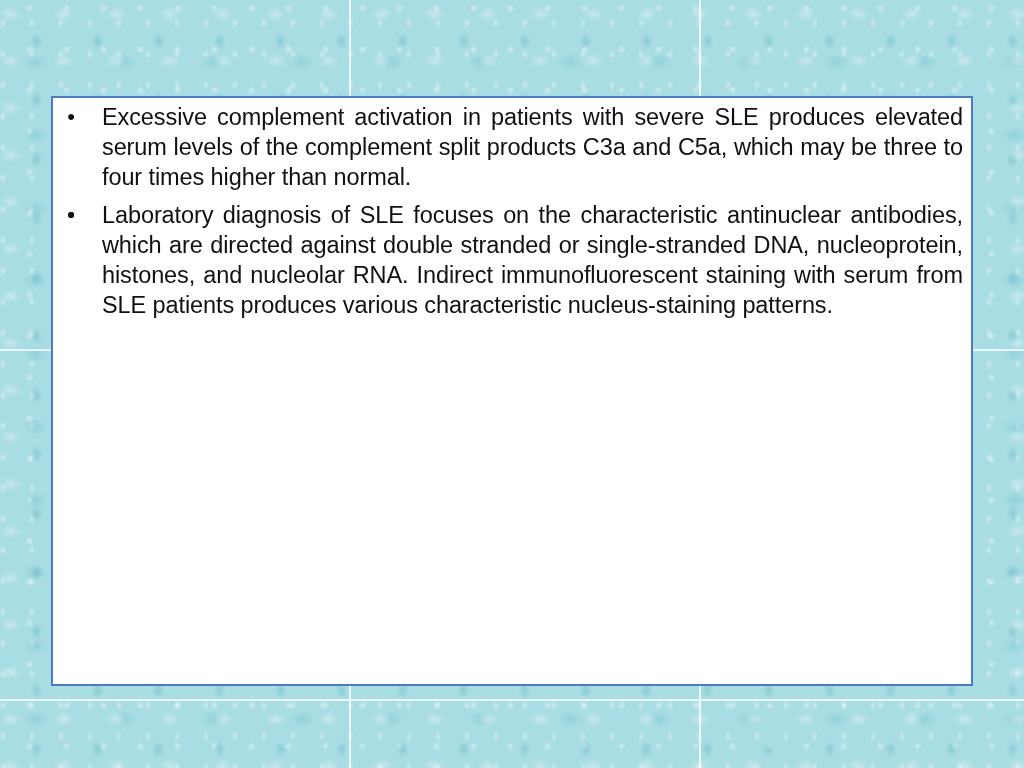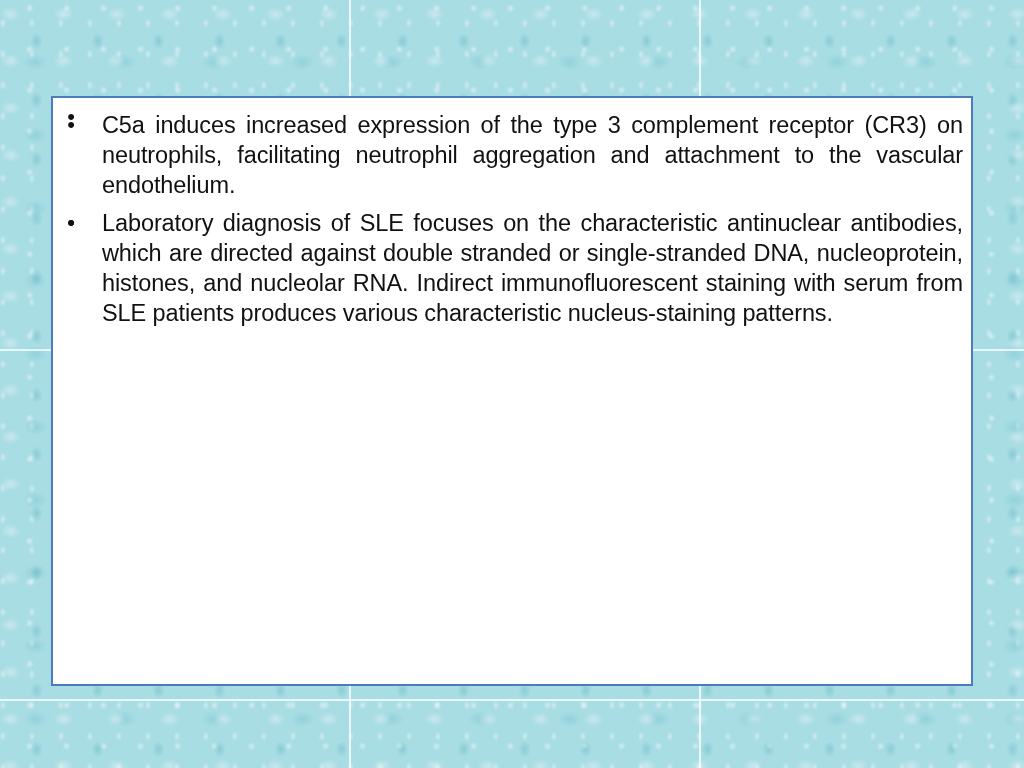--- a/index.html
+++ b/index.html
@@ -39,24 +39,24 @@
   <div class="seam-v" style="left:349px"></div>
   <div class="seam-v" style="left:699px"></div>
   <div class="seam-h" style="top:349px"></div>
   <div class="seam-h" style="top:699px"></div>
 </div>
 
 <div class="content-box">
   <ul class="bullets">
     <li class="bullet-item">
       <span class="bullet-dot">•</span>
+      <span>Excessive complement activation in patients with severe SLE produces elevated serum levels of the complement split products C3a and C5a, which may be three to four times higher than normal.</span>
     </li>
     <li class="bullet-item">
       <span class="bullet-dot">•</span>
-      <span>C5a induces increased expression of the type 3 complement receptor (CR3) on neutrophils, facilitating neutrophil aggregation and attachment to the vascular endothelium.</span>
     </li>
     <li class="bullet-item">
       <span class="bullet-dot">•</span>
     </li>
     <li class="bullet-item">
       <span class="bullet-dot">•</span>
       <span>Laboratory diagnosis of SLE focuses on the characteristic antinuclear antibodies, which are directed against double stranded or single-stranded DNA, nucleoprotein, histones, and nucleolar RNA. Indirect immunofluorescent staining with serum from SLE patients produces various characteristic nucleus-staining patterns.</span>
     </li>
   </ul>
 </div>

